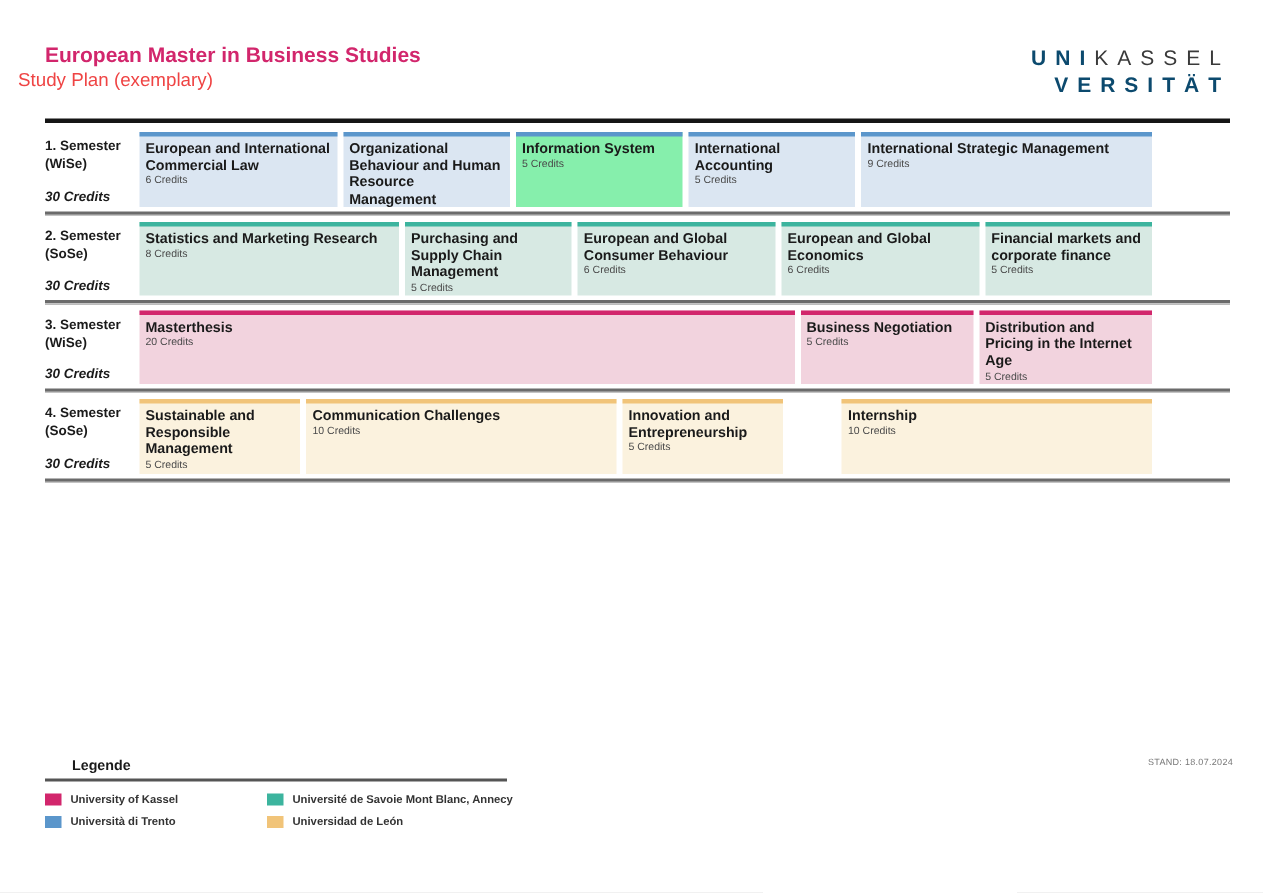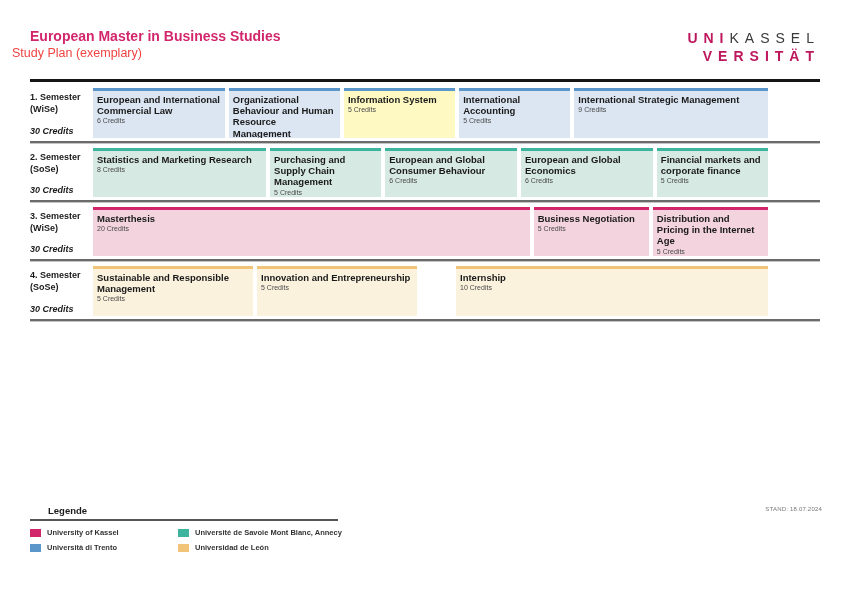--- a/index.html
+++ b/index.html
@@ -3,21 +3,21 @@
 <meta charset="utf-8">
 <style>
   html,body{margin:0;padding:0;background:#e8e8e8;}
   .page{
     position:relative;width:842px;height:595px;background:#ffffff;
     font-family:"Liberation Sans",sans-serif;overflow:hidden;margin:0 auto;
   }
   .title{position:absolute;left:30px;top:28px;font-size:14px;font-weight:bold;color:#d2266c;}
   .subtitle{position:absolute;left:12px;top:46px;font-size:12.5px;color:#ef4444;}
   .logo{position:absolute;right:22px;top:29px;text-align:right;font-size:14px;line-height:1.3;letter-spacing:6px;white-space:nowrap;}
-  .logo .magenta{color:#be185d;font-weight:bold;text-align:right;}
+  .logo .magenta{color:#0c4a6e;font-weight:bold;text-align:right;}
   .logo .dark{color:#3a3a3a;font-weight:normal;}
   .top-rule{position:absolute;left:30px;top:79px;width:790px;height:3px;background:#151515;}
   .sem-row{position:absolute;left:30px;width:790px;}
   .sem-label{position:absolute;left:0;top:3px;width:62px;font-size:9px;font-weight:bold;color:#1a1a1a;line-height:1.35;}
   .sem-credits{position:absolute;left:0;bottom:2px;font-size:9px;font-weight:bold;font-style:italic;color:#1a1a1a;}
   .blocks{position:absolute;left:63px;top:0;bottom:0;width:675px;display:flex;column-gap:4px;}
   .course{border-top:3.5px solid;padding:3px 4px 2px 4px;box-sizing:border-box;overflow:hidden;}
   .course-title{font-size:9.5px;font-weight:bold;line-height:1.18;color:#1a1a1a;}
   .course-credits{font-size:7px;color:#4a4a4a;margin-top:1px;}
   .row-sep{position:absolute;left:30px;width:790px;height:2px;background:#6b6b6b;border-bottom:1px solid #c4c4c4;}
@@ -52,21 +52,21 @@
         <div class="sem-label"><span>1. Semester</span><br><span>(WiSe)</span></div>
         <div class="sem-credits">30 Credits</div>
         <div class="blocks">
           <div class="course" style="flex: 6 1 0px; background: rgb(219, 230, 242); border-top-color: rgb(91, 150, 203);">
             <div class="course-title">European and International Commercial Law</div>
             <div class="course-credits">6 Credits</div>
           </div>
           <div class="course" style="flex: 5 1 0px; background: rgb(219, 230, 242); border-top-color: rgb(91, 150, 203);">
             <div class="course-title">Organizational Behaviour and Human Resource Management</div>
           </div>
-          <div class="course" style="flex: 5 1 0px; background: #fef9c3; border-top-color: rgb(91, 150, 203);">
+          <div class="course" style="flex: 5 1 0px; background: #86efac; border-top-color: rgb(91, 150, 203);">
             <div class="course-title">Information System</div>
             <div class="course-credits">5 Credits</div>
           </div>
           <div class="course" style="flex: 5 1 0px; background: rgb(219, 230, 242); border-top-color: rgb(91, 150, 203);">
             <div class="course-title">International Accounting</div>
             <div class="course-credits">5 Credits</div>
           </div>
           <div class="course" style="flex: 9 1 0px; background: rgb(219, 230, 242); border-top-color: rgb(91, 150, 203);">
             <div class="course-title">International Strategic Management</div>
             <div class="course-credits">9 Credits</div>
@@ -121,20 +121,24 @@
       </div>
       <div class="row-sep" style="top: 259px;"></div>
       <div class="sem-row" style="top: 266px; height: 50px;">
         <div class="sem-label"><span>4. Semester</span><br><span>(SoSe)</span></div>
         <div class="sem-credits">30 Credits</div>
         <div class="blocks">
           <div class="course" style="flex: 5 1 0px; background: rgb(251, 242, 222); border-top-color: rgb(241, 196, 121);">
             <div class="course-title">Sustainable and Responsible Management</div>
             <div class="course-credits">5 Credits</div>
           </div>
+          <div class="course" style="flex: 10 1 0px; background: rgb(251, 242, 222); border-top-color: rgb(241, 196, 121);">
+            <div class="course-title">Communication Challenges</div>
+            <div class="course-credits">10 Credits</div>
+          </div>
           <div class="course" style="flex: 5 1 0px; background: rgb(251, 242, 222); border-top-color: rgb(241, 196, 121);">
             <div class="course-title">Innovation and Entrepreneurship</div>
             <div class="course-credits">5 Credits</div>
           </div>
           <div class="course" style="flex: 10 1 0px; background: rgb(251, 242, 222); border-top-color: rgb(241, 196, 121); margin-left: 35px;">
             <div class="course-title">Internship</div>
             <div class="course-credits">10 Credits</div>
           </div>
         </div>
       </div>

